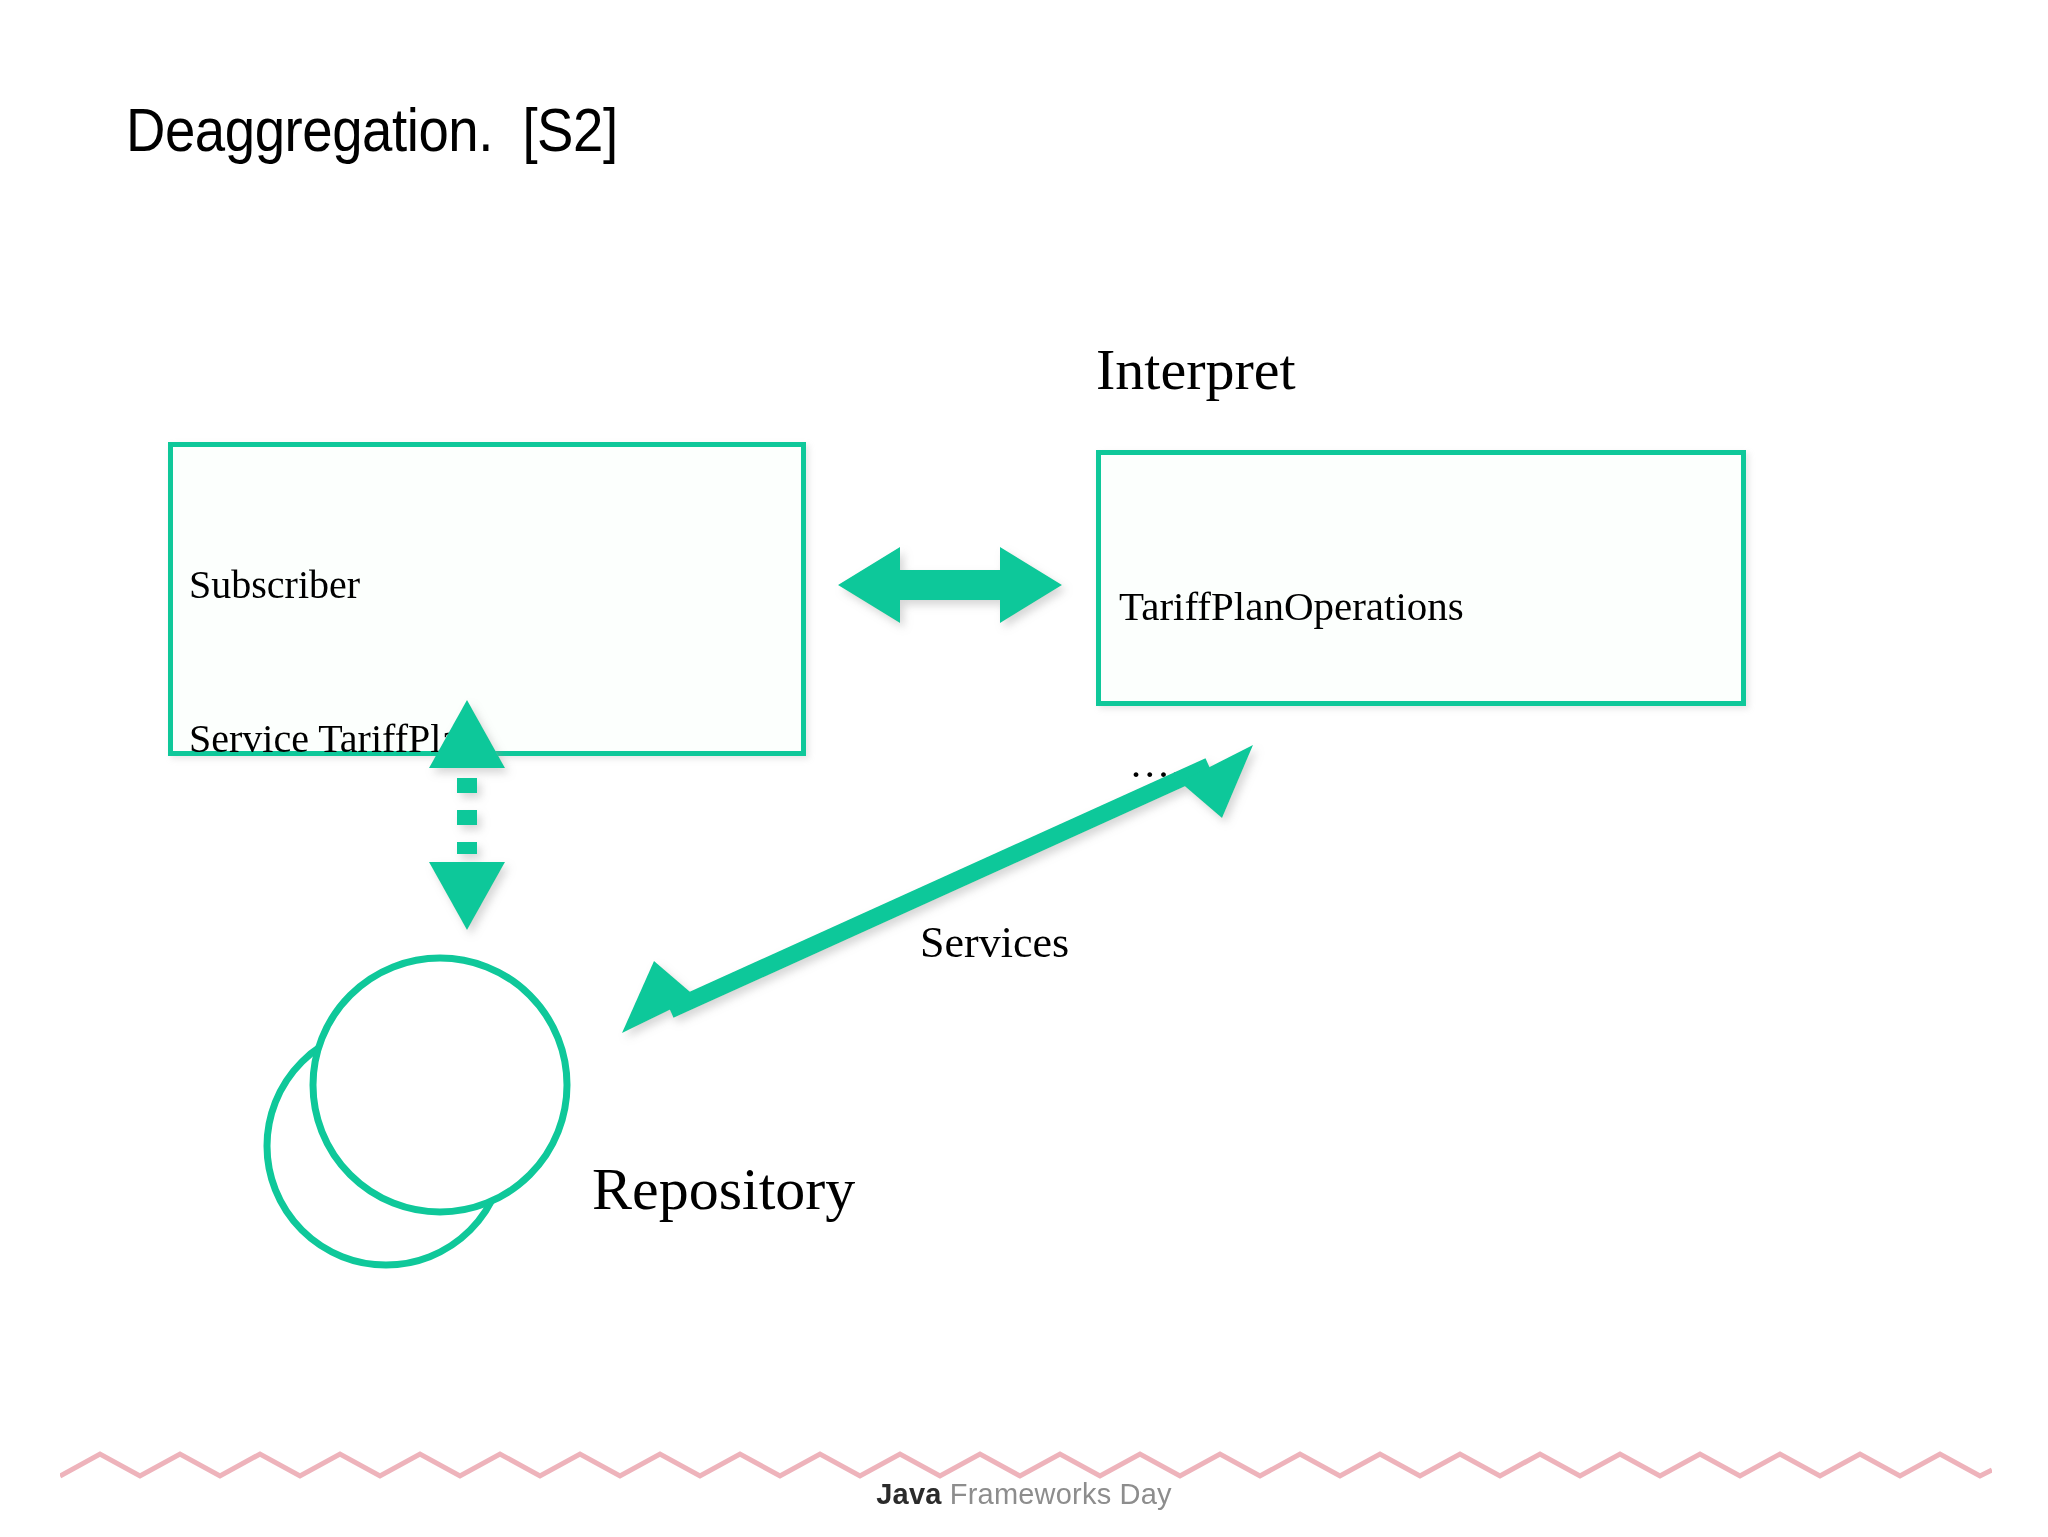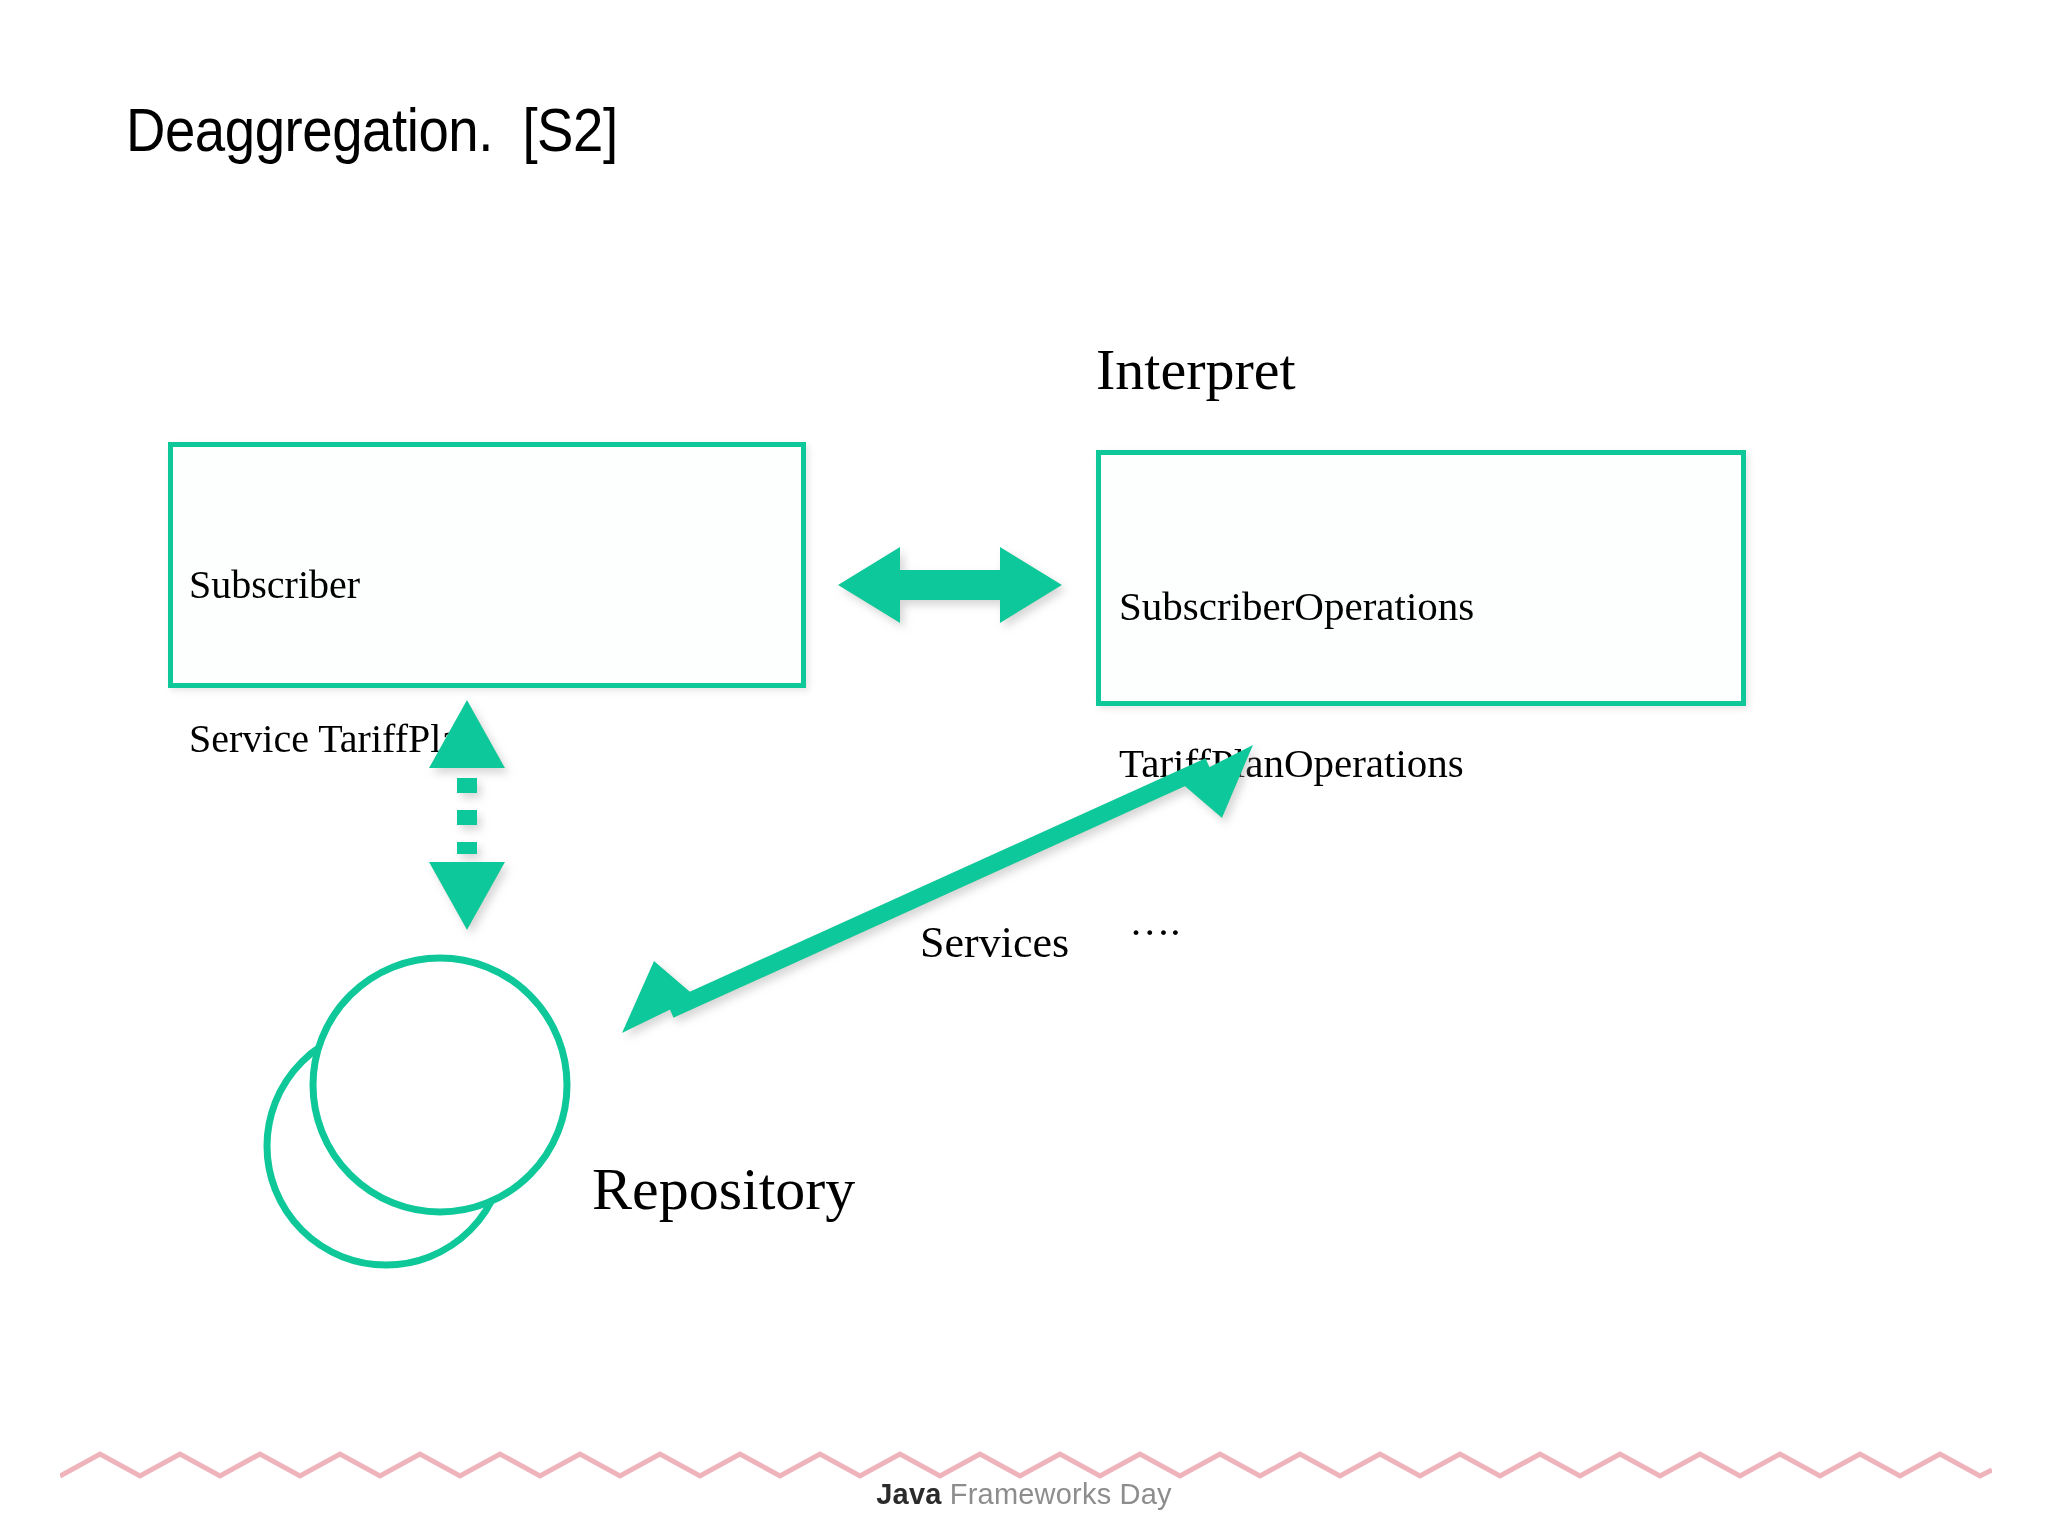--- a/index.html
+++ b/index.html
@@ -51,21 +51,21 @@
     position: absolute;
     border: 5px solid #0fc89a;
     background: #fcfffd;
     box-sizing: border-box;
     box-shadow: 3px 3px 6px rgba(150,150,150,0.22);
   }
   #box-domain {
     left: 168px;
     top: 442px;
     width: 638px;
-    height: 246px;
+    height: 314px;
   }
   #box-services {
     left: 1096px;
     top: 450px;
     width: 650px;
     height: 256px;
   }
   .box-lines {
     position: absolute;
     left: 16px;
@@ -150,21 +150,20 @@
 
   <div class="concept-box" id="box-domain">
     <div class="box-lines">
       <div>Subscriber</div>
       <div>Service TariffPlan</div>
     </div>
   </div>
 
   <div class="concept-box" id="box-services">
     <div class="box-lines">
-      <div>SubscriberOperations</div>
       <div>TariffPlanOperations</div>
       <div> ….</div>
     </div>
   </div>
 
   <svg id="arrow-layer" viewBox="0 0 2048 1537" xmlns="http://www.w3.org/2000/svg">
     <defs>
       <filter id="softshadow" x="-40%" y="-40%" width="200%" height="200%">
         <feDropShadow dx="4" dy="5" stdDeviation="4" flood-color="#9a9a9a" flood-opacity="0.40"></feDropShadow>
       </filter>

